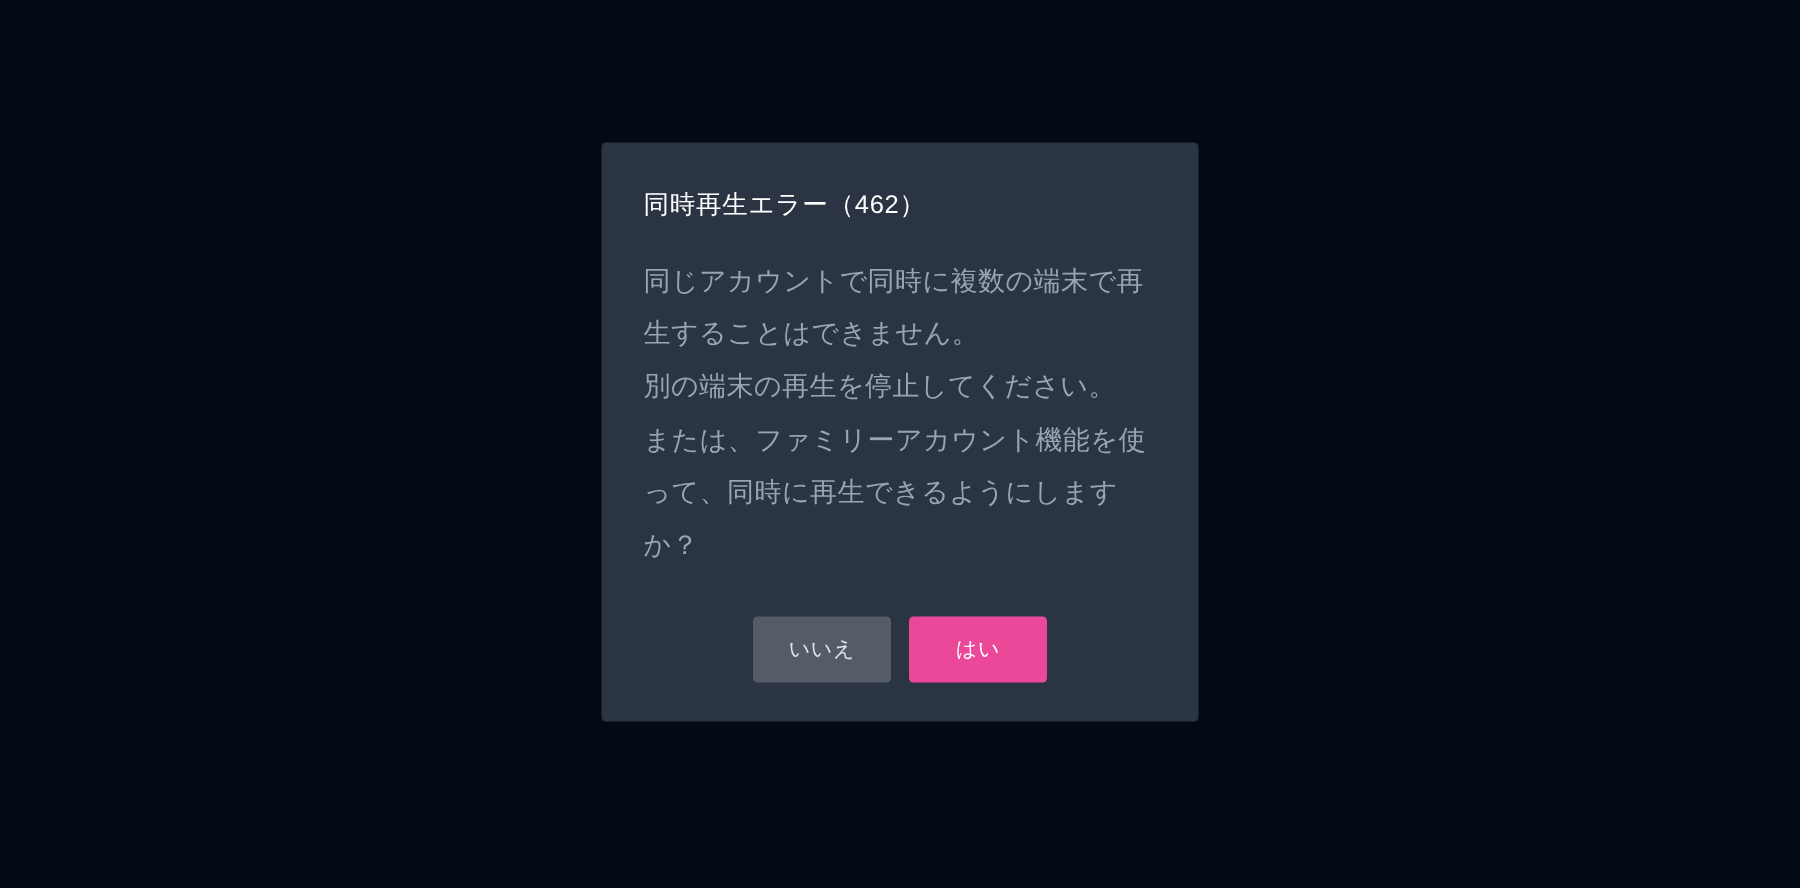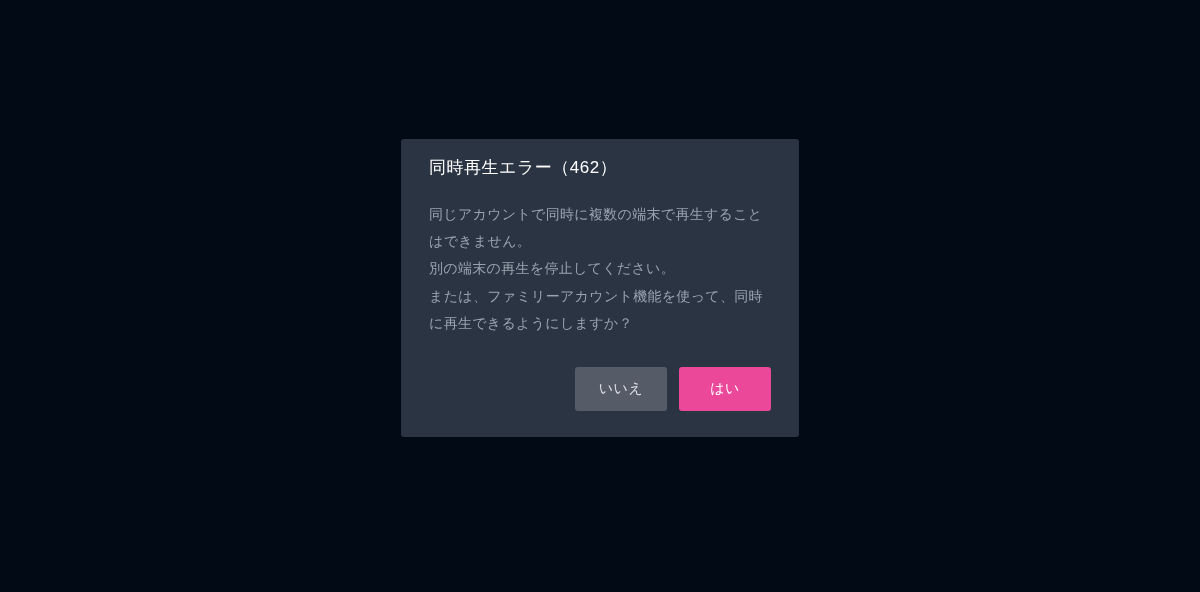--- a/index.html
+++ b/index.html
@@ -14,41 +14,41 @@
       font-family: -apple-system, BlinkMacSystemFont, "Segoe UI", "Hiragino Sans", "Hiragino Kaku Gothic ProN", Meiryo, sans-serif;
       display: flex;
       align-items: center;
       justify-content: center;
       overflow: hidden;
     }
     .dialog {
       width: 398px;
       background-color: #2b3442;
       border-radius: 3px;
-      padding: 17px 28px 26px 28px;
+      padding: 30px 28px 26px 28px;
       position: relative;
       top: -8px;
     }
     .dialog-title {
       color: #ffffff;
       font-size: 17px;
       font-weight: 500;
       margin-bottom: 22px;
       letter-spacing: 0.5px;
     }
     .dialog-body {
       color: #9aa3b0;
-      font-size: 14px;
+      font-size: 18px;
       line-height: 1.95;
       margin-bottom: 30px;
       letter-spacing: 0.3px;
     }
     .dialog-actions {
       display: flex;
-      justify-content: flex-end;
+      justify-content: center;
       gap: 12px;
     }
     .btn {
       min-width: 92px;
       height: 44px;
       border: none;
       border-radius: 3px;
       font-size: 14px;
       cursor: pointer;
       display: flex;

